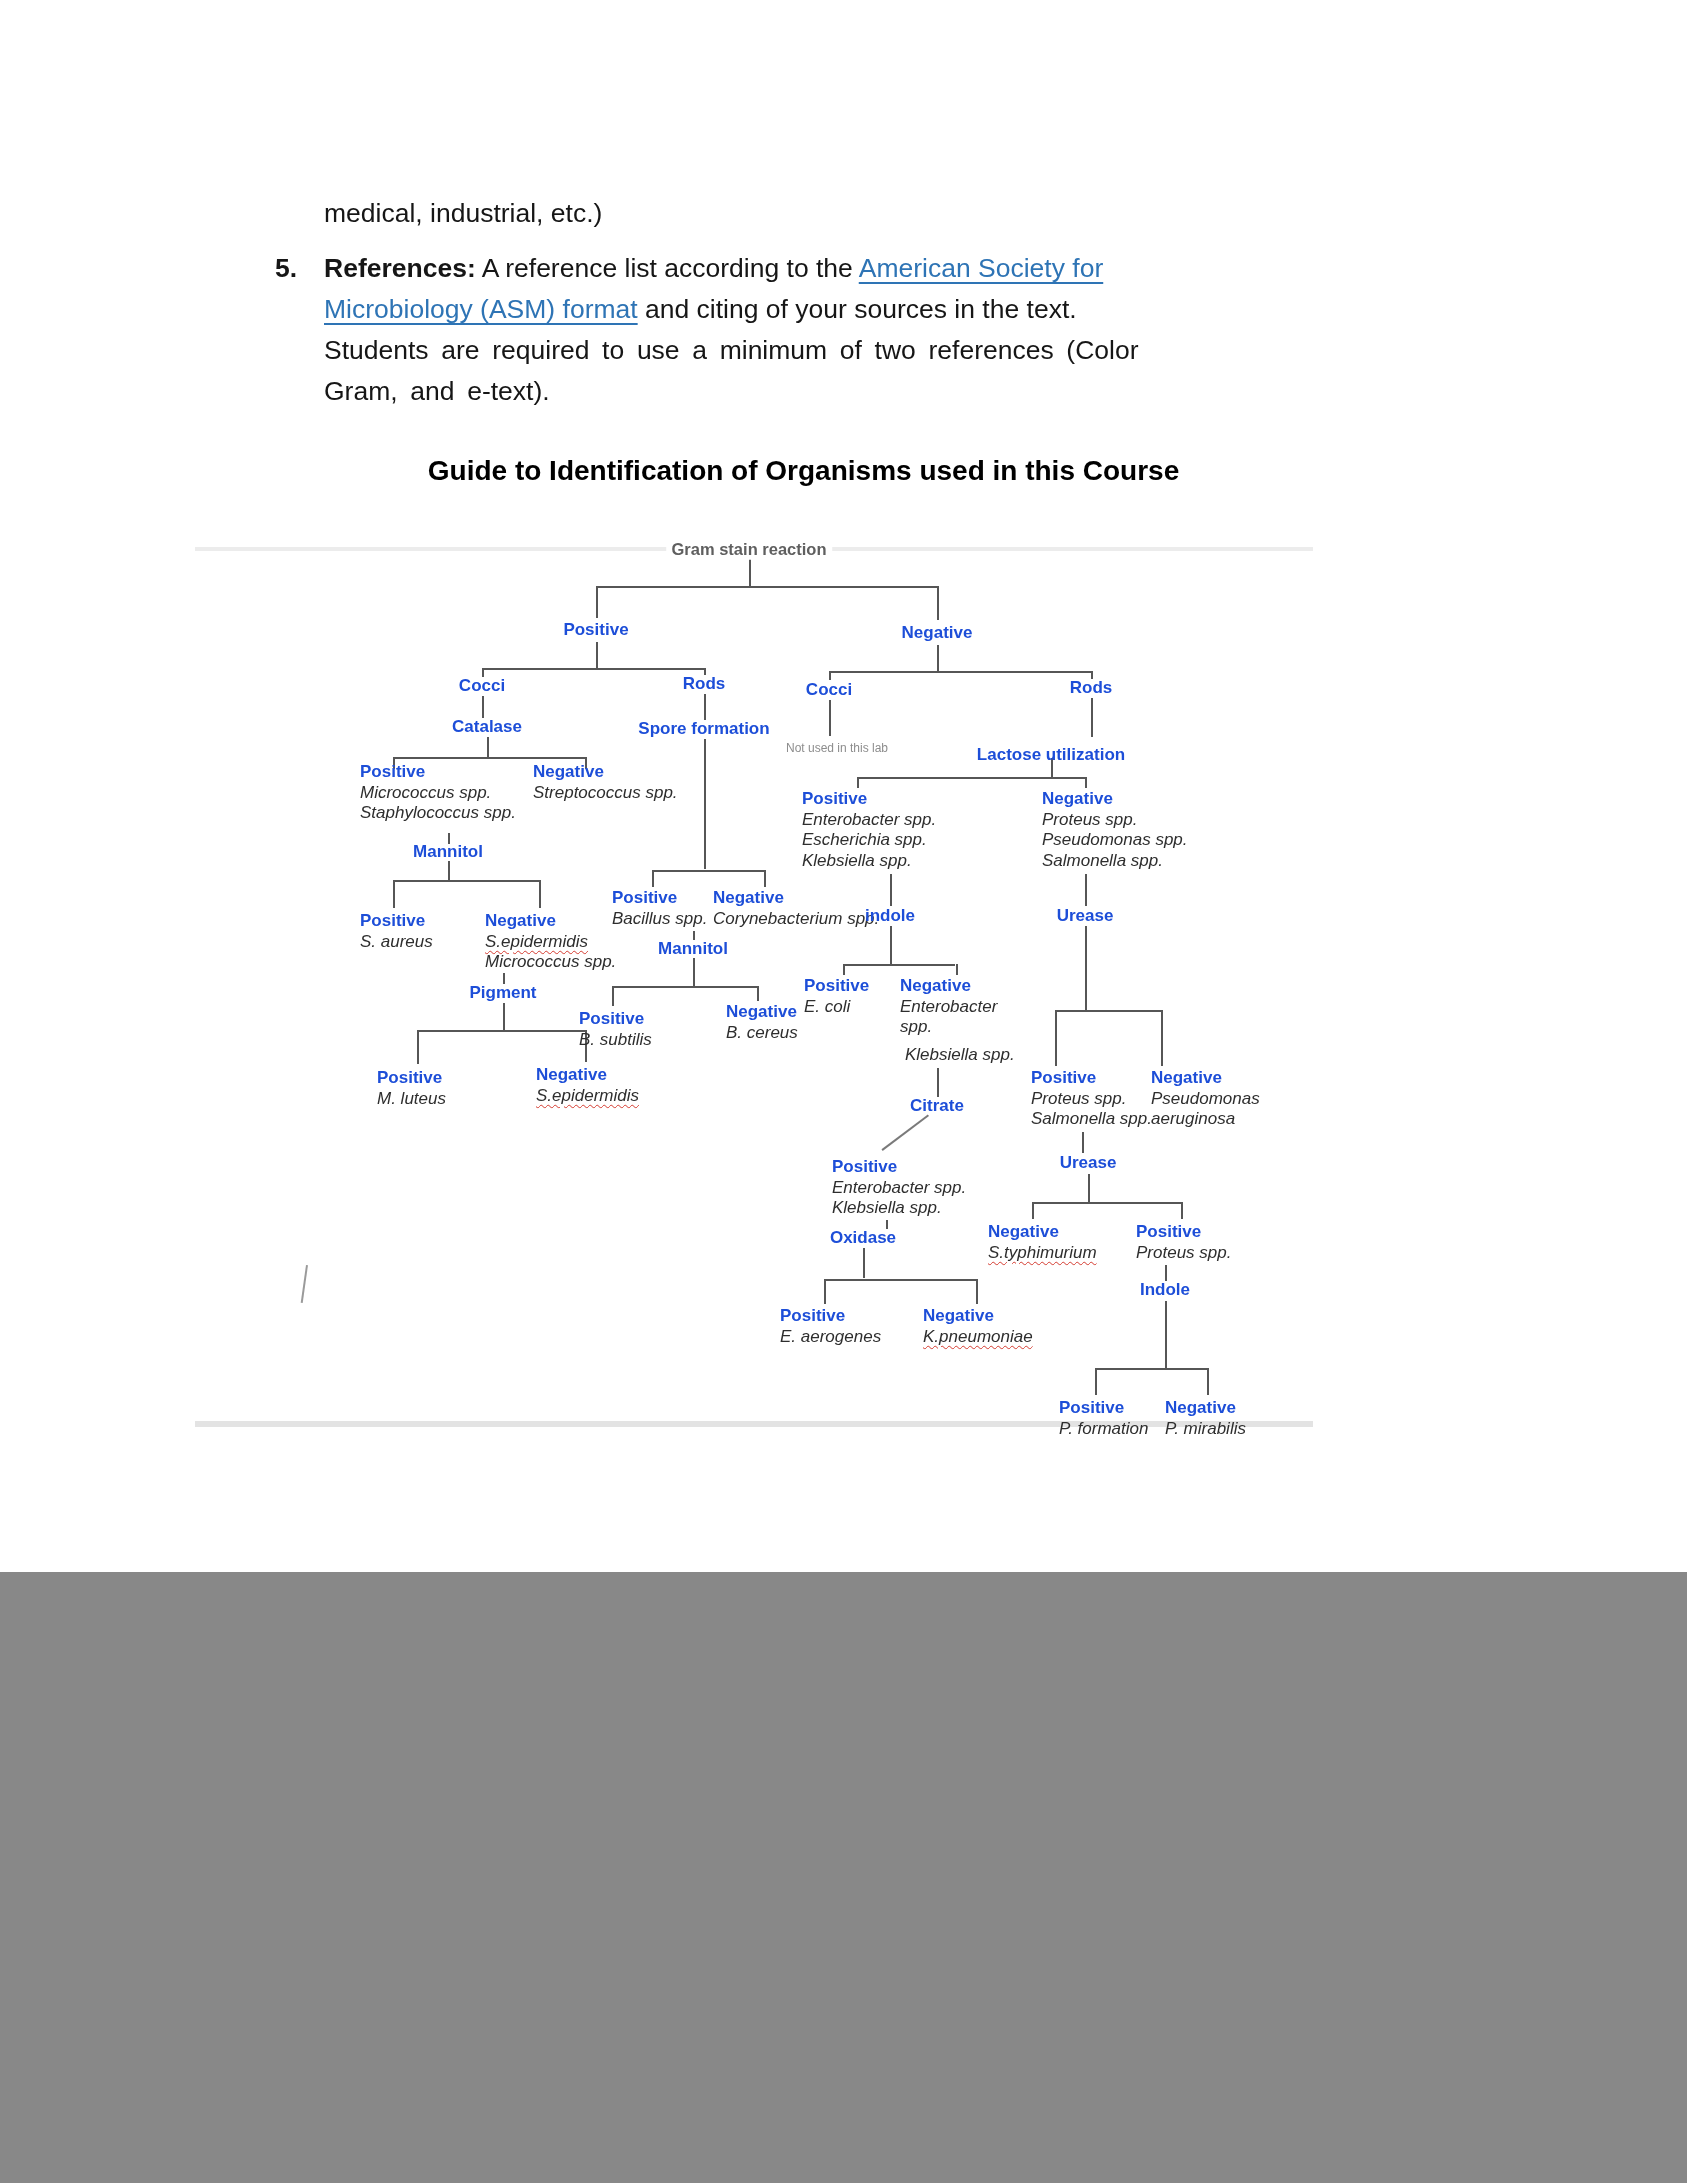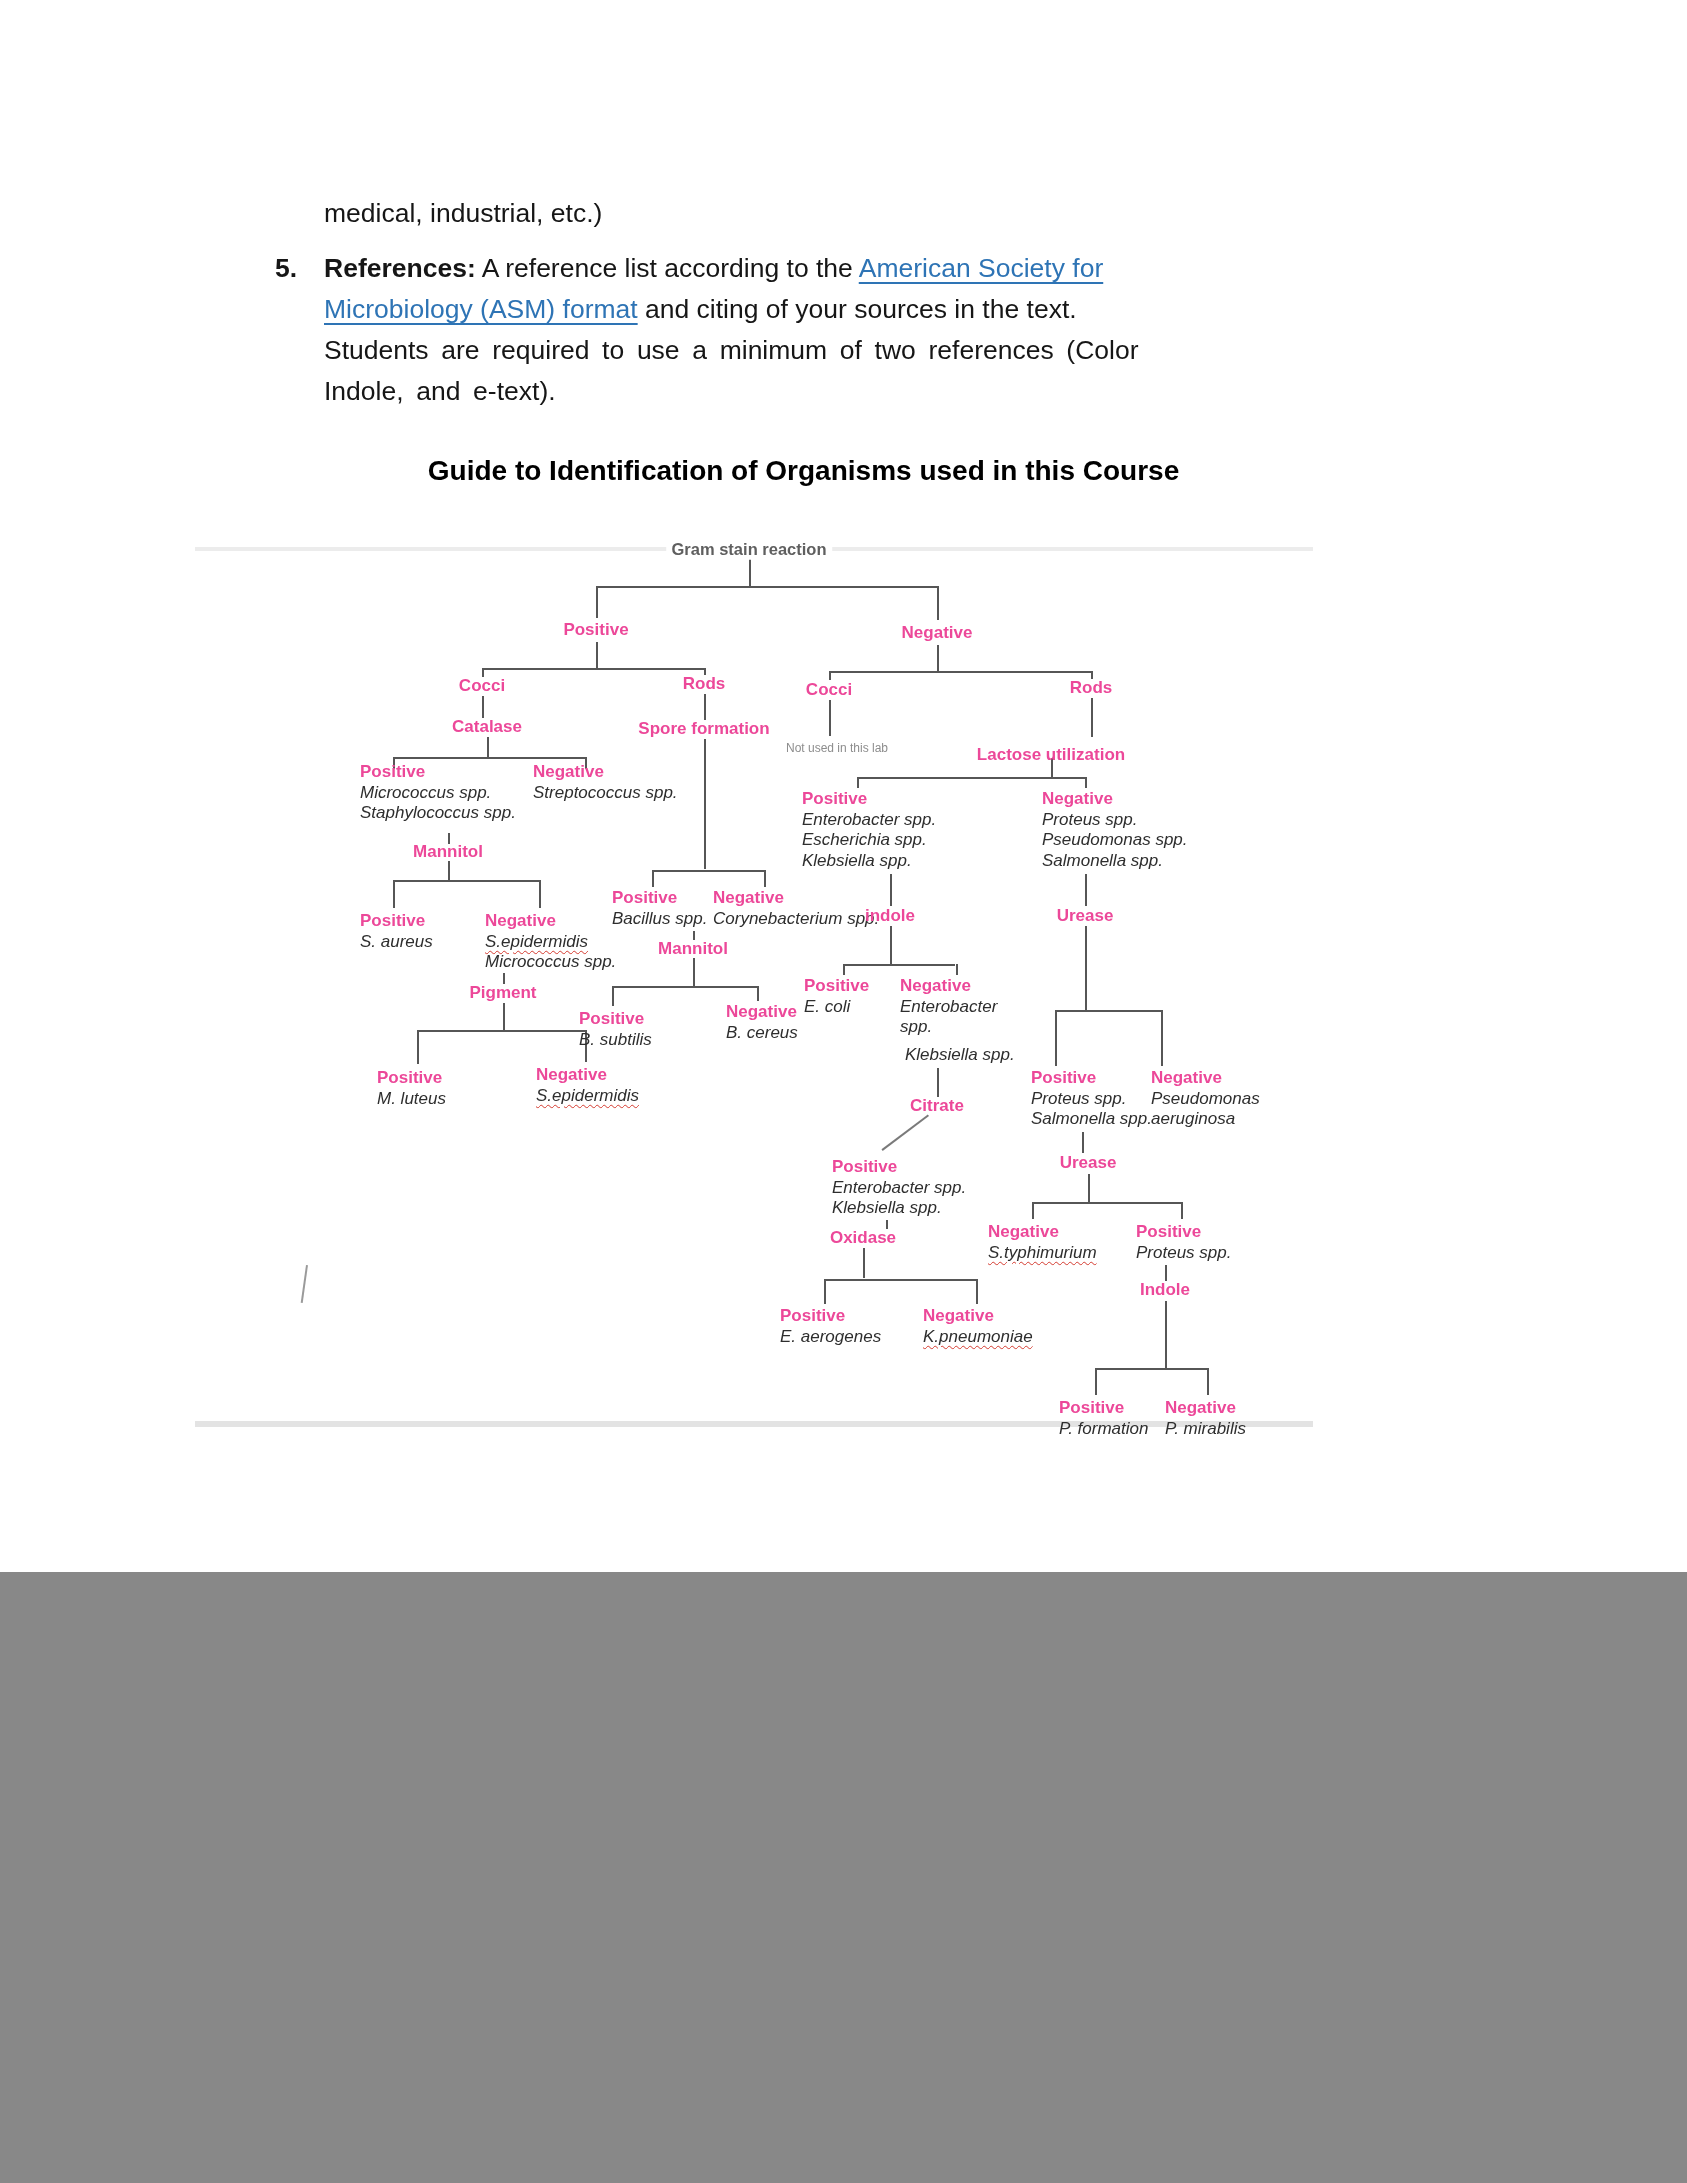--- a/index.html
+++ b/index.html
@@ -32,21 +32,21 @@
   }
   .rule{position:absolute;background:#ececec;}
   .seg{position:absolute;background:#565656;}
   .seg.h{height:2px;}
   .seg.v{width:2px;}
   .diag{position:absolute;height:2px;background:#7a7a7a;transform-origin:0 0;}
   .slash{position:absolute;width:2px;background:#9a9a9a;transform-origin:0 0;}
   .node{position:absolute;white-space:nowrap;}
   .node.c{transform:translate(-50%,-50%);text-align:center;}
   .node div{white-space:nowrap;}
-  .b{font-weight:bold;color:#ec4899;}
+  .b{font-weight:bold;color:#1d4ed8;}
   .i{font-style:italic;color:#2e2e2e;}
   .ir{
     font-style:italic;color:#2e2e2e;
     text-decoration-line:underline;text-decoration-style:wavy;
     text-decoration-color:#d43b30;text-decoration-thickness:1.3px;text-underline-offset:3.3px;
   }
   .g{color:#8d8d8d;font-size:12px;}
   .g2{color:#5f5f5f;font-weight:bold;font-size:16.5px;background:#fff;padding:0 5.3px;}
 </style>
 </head>
@@ -55,21 +55,21 @@
 <div class="page">
 
   <div class="bodytext para-tail">medical, industrial, etc.)</div>
 
   <div class="bodytext list-num">5.</div>
 
   <div class="bodytext list-content">
     <div><span class="bold">References:</span> <span>A reference list according to the</span> <span class="link">American Society for</span></div>
     <div><span class="link">Microbiology (ASM) format</span> <span>and citing of your sources in the text.</span></div>
     <div class="ws">Students are required to use a minimum of two references (Color</div>
-    <div class="ws">Indole, and e-text).</div>
+    <div class="ws">Gram, and e-text).</div>
   </div>
 
   <div class="heading">Guide to Identification of Organisms used in this Course</div>
 
   <div id="flowchart">
     <div class="rule" style="left:0;top:28.4px;width:1118px;height:3.3px;"></div>
     <div class="rule" style="left:0;top:902px;width:1118px;height:6px;background:#e3e3e3;"></div>
     <div class="diag" style="left:734px;top:597px;width:58px;transform:rotate(143deg);"></div>
     <div class="slash" style="left:111px;top:746px;height:38px;transform:rotate(8deg);"></div>
   <div class="seg v" style="left: 554px; top: 38px; height: 30px;"></div>

